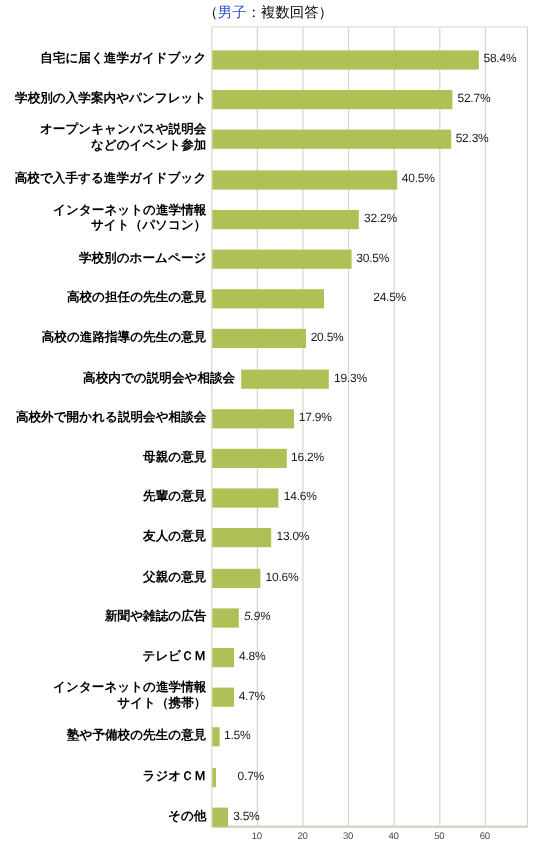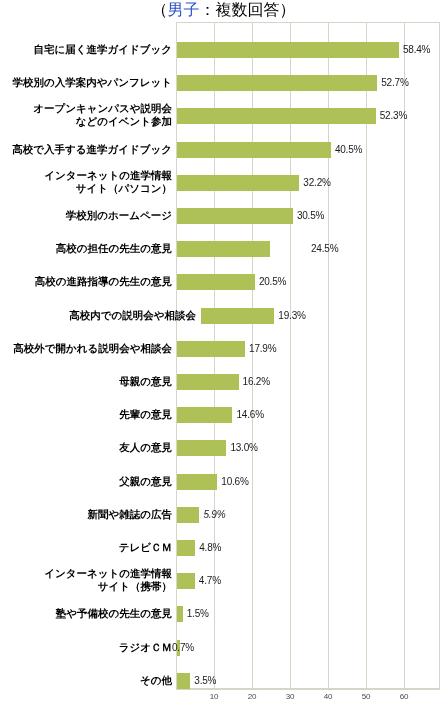--- a/index.html
+++ b/index.html
@@ -18,21 +18,21 @@
   }
 
   
   .chart-title {
     position: absolute;
     left: 0; top: 0;
     width: 447px;
     height: 20px;
     line-height: 20px;
     text-align: center;
-    font-size: 16px;
+    font-size: 12px;
     color: #000000;
     white-space: nowrap;
   }
   .chart-title .male  { color: #2b50c8; }
 
   
   #plot {
     position: absolute;
     left: 176px;
     top: 22px;
@@ -213,21 +213,21 @@
         <div class="bar-value" style="left: 198.86px;">4.7%</div>
       </div>
       <div class="row" style="top: 606.4px;">
         <div class="row-label one-line">塾や予備校の先生の意見</div>
         <div class="bar" style="width: 5.7px; background: rgb(174, 193, 87);"></div>
         <div class="bar-value" style="left: 186.7px;">1.5%</div>
       </div>
       <div class="row" style="top: 639.6px;">
         <div class="row-label one-line">ラジオＣＭ</div>
         <div class="bar" style="width: 2.66px; background: rgb(174, 193, 87);"></div>
-        <div class="bar-value" style="left: 172px;">0.7%</div>
+        <div class="bar-value" style="left: 198px;">0.7%</div>
       </div>
       <div class="row" style="top: 672.8px;">
         <div class="row-label one-line">その他</div>
         <div class="bar" style="width: 13.3px; background: rgb(174, 193, 87);"></div>
         <div class="bar-value" style="left: 194.3px;">3.5%</div>
       </div>
     </div>
 
 </div>
 

